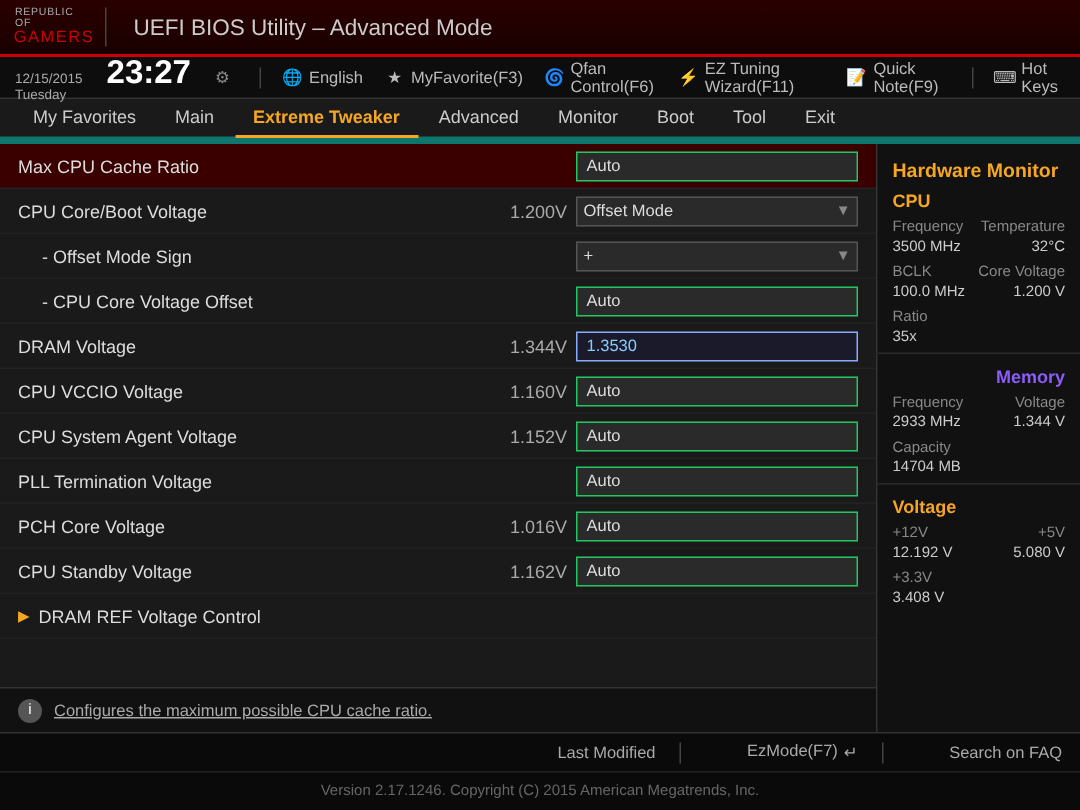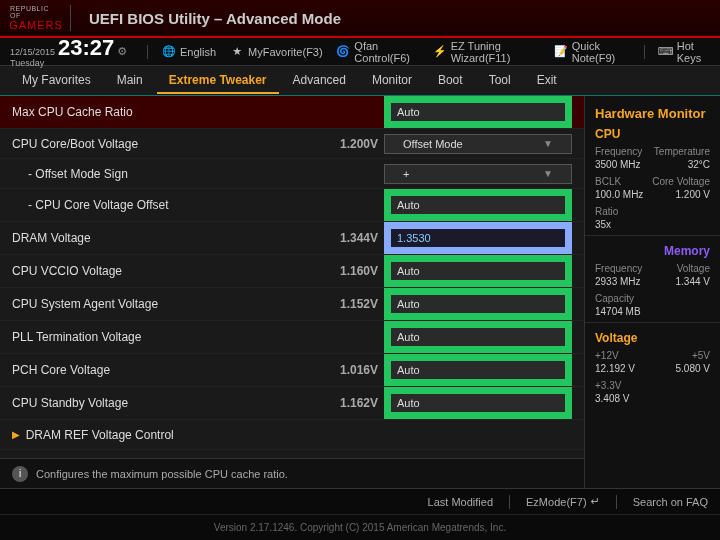--- a/index.html
+++ b/index.html
@@ -41,21 +41,21 @@
     }
     .rog-logo-main {
       font-size: 11px;
       font-weight: normal;
       color: #cc0000;
       letter-spacing: 1px;
     }
     .header-title {
       font-size: 15px;
       color: #ccc;
-      font-weight: bold;
+      font-weight: normal;
       margin-left: 10px;
     }
 
     
     .toolbar {
       background: #0d0d0d;
       display: flex;
       align-items: center;
       padding: 4px 10px;
       height: 28px;
@@ -74,37 +74,37 @@
       width: 14px;
       height: 14px;
       display: flex;
       align-items: center;
       justify-content: center;
       font-size: 11px;
     }
     .clock-area {
       display: flex;
       align-items: baseline;
-      gap: 3px;
+      gap: 16px;
       color: #fff;
       margin-right: 6px;
     }
     .date-text { font-size: 9px; color: #aaa; line-height: 1.2; }
     .clock-text { font-size: 22px; font-weight: bold; color: #fff; }
     .clock-icon { font-size: 11px; color: #888; }
     .toolbar-sep { width: 1px; height: 14px; background: #444; }
 
     
     .nav {
       background: #1a1a1a;
       display: flex;
       align-items: center;
       padding: 0 10px;
       height: 30px;
-      border-bottom: 1px solid #0f766e;
+      border-bottom: 5px solid #0f766e;
       gap: 2px;
     }
     .nav-item {
       padding: 5px 12px;
       color: #ccc;
       font-size: 12px;
       cursor: pointer;
       border-bottom: 2px solid transparent;
     }
     .nav-item.active {
@@ -146,42 +146,41 @@
       flex: 1;
       color: #ddd;
       font-size: 12px;
     }
     .setting-value {
       width: 70px;
       text-align: right;
       color: #aaa;
       font-size: 12px;
       margin-right: 6px;
-      font-weight: bold;
     }
     .setting-control {
       width: 188px;
     }
     .select-box {
       width: 188px;
       background: #2a2a2a;
       border: 1px solid #555;
       color: #ddd;
-      padding: 3px 18px;
+      padding: 3px 4px;
       font-size: 11px;
       display: flex;
       align-items: center;
       justify-content: space-between;
       cursor: pointer;
     }
     .select-box .arrow { color: #888; font-size: 10px; }
     .input-box {
       width: 188px;
       background: #2a2a2a;
-      border: 7px solid #22c55e;
+      border: 1px solid #22c55e;
       color: #ddd;
       padding: 3px 6px;
       font-size: 11px;
     }
     .input-box.highlighted {
       background: #1a1a2a;
       border-color: #88aaff;
       color: #88ccff;
     }
 
@@ -211,21 +210,21 @@
       height: 16px;
       border-radius: 50%;
       background: #555;
       display: flex;
       align-items: center;
       justify-content: center;
       font-size: 10px;
       color: #fff;
       flex-shrink: 0;
     }
-    .info-text { color: #aaa; font-size: 11px; }
+    .info-text { color: #aaa; font-size: 11px; text-decoration: underline; }
 
     
     .right-panel {
       width: 136px;
       background: #111;
       border-left: 1px solid #333;
       display: flex;
       flex-direction: column;
       overflow-y: auto;
       padding: 6px 0;
@@ -255,25 +254,26 @@
       height: 26px;
       display: flex;
       align-items: center;
       justify-content: flex-end;
       padding: 0 12px;
       gap: 16px;
       border-top: 1px solid #333;
     }
     .bottom-item {
       display: flex;
-      align-items: center;
+      align-items: flex-start;
       gap: 4px;
       color: #aaa;
       font-size: 11px;
       cursor: pointer;
+      margin-left: 28px;
     }
     .bottom-sep { width: 1px; height: 14px; background: #444; }
 
     
     .footer {
       background: #0a0a0a;
       height: 26px;
       display: flex;
       align-items: center;
       justify-content: center;

